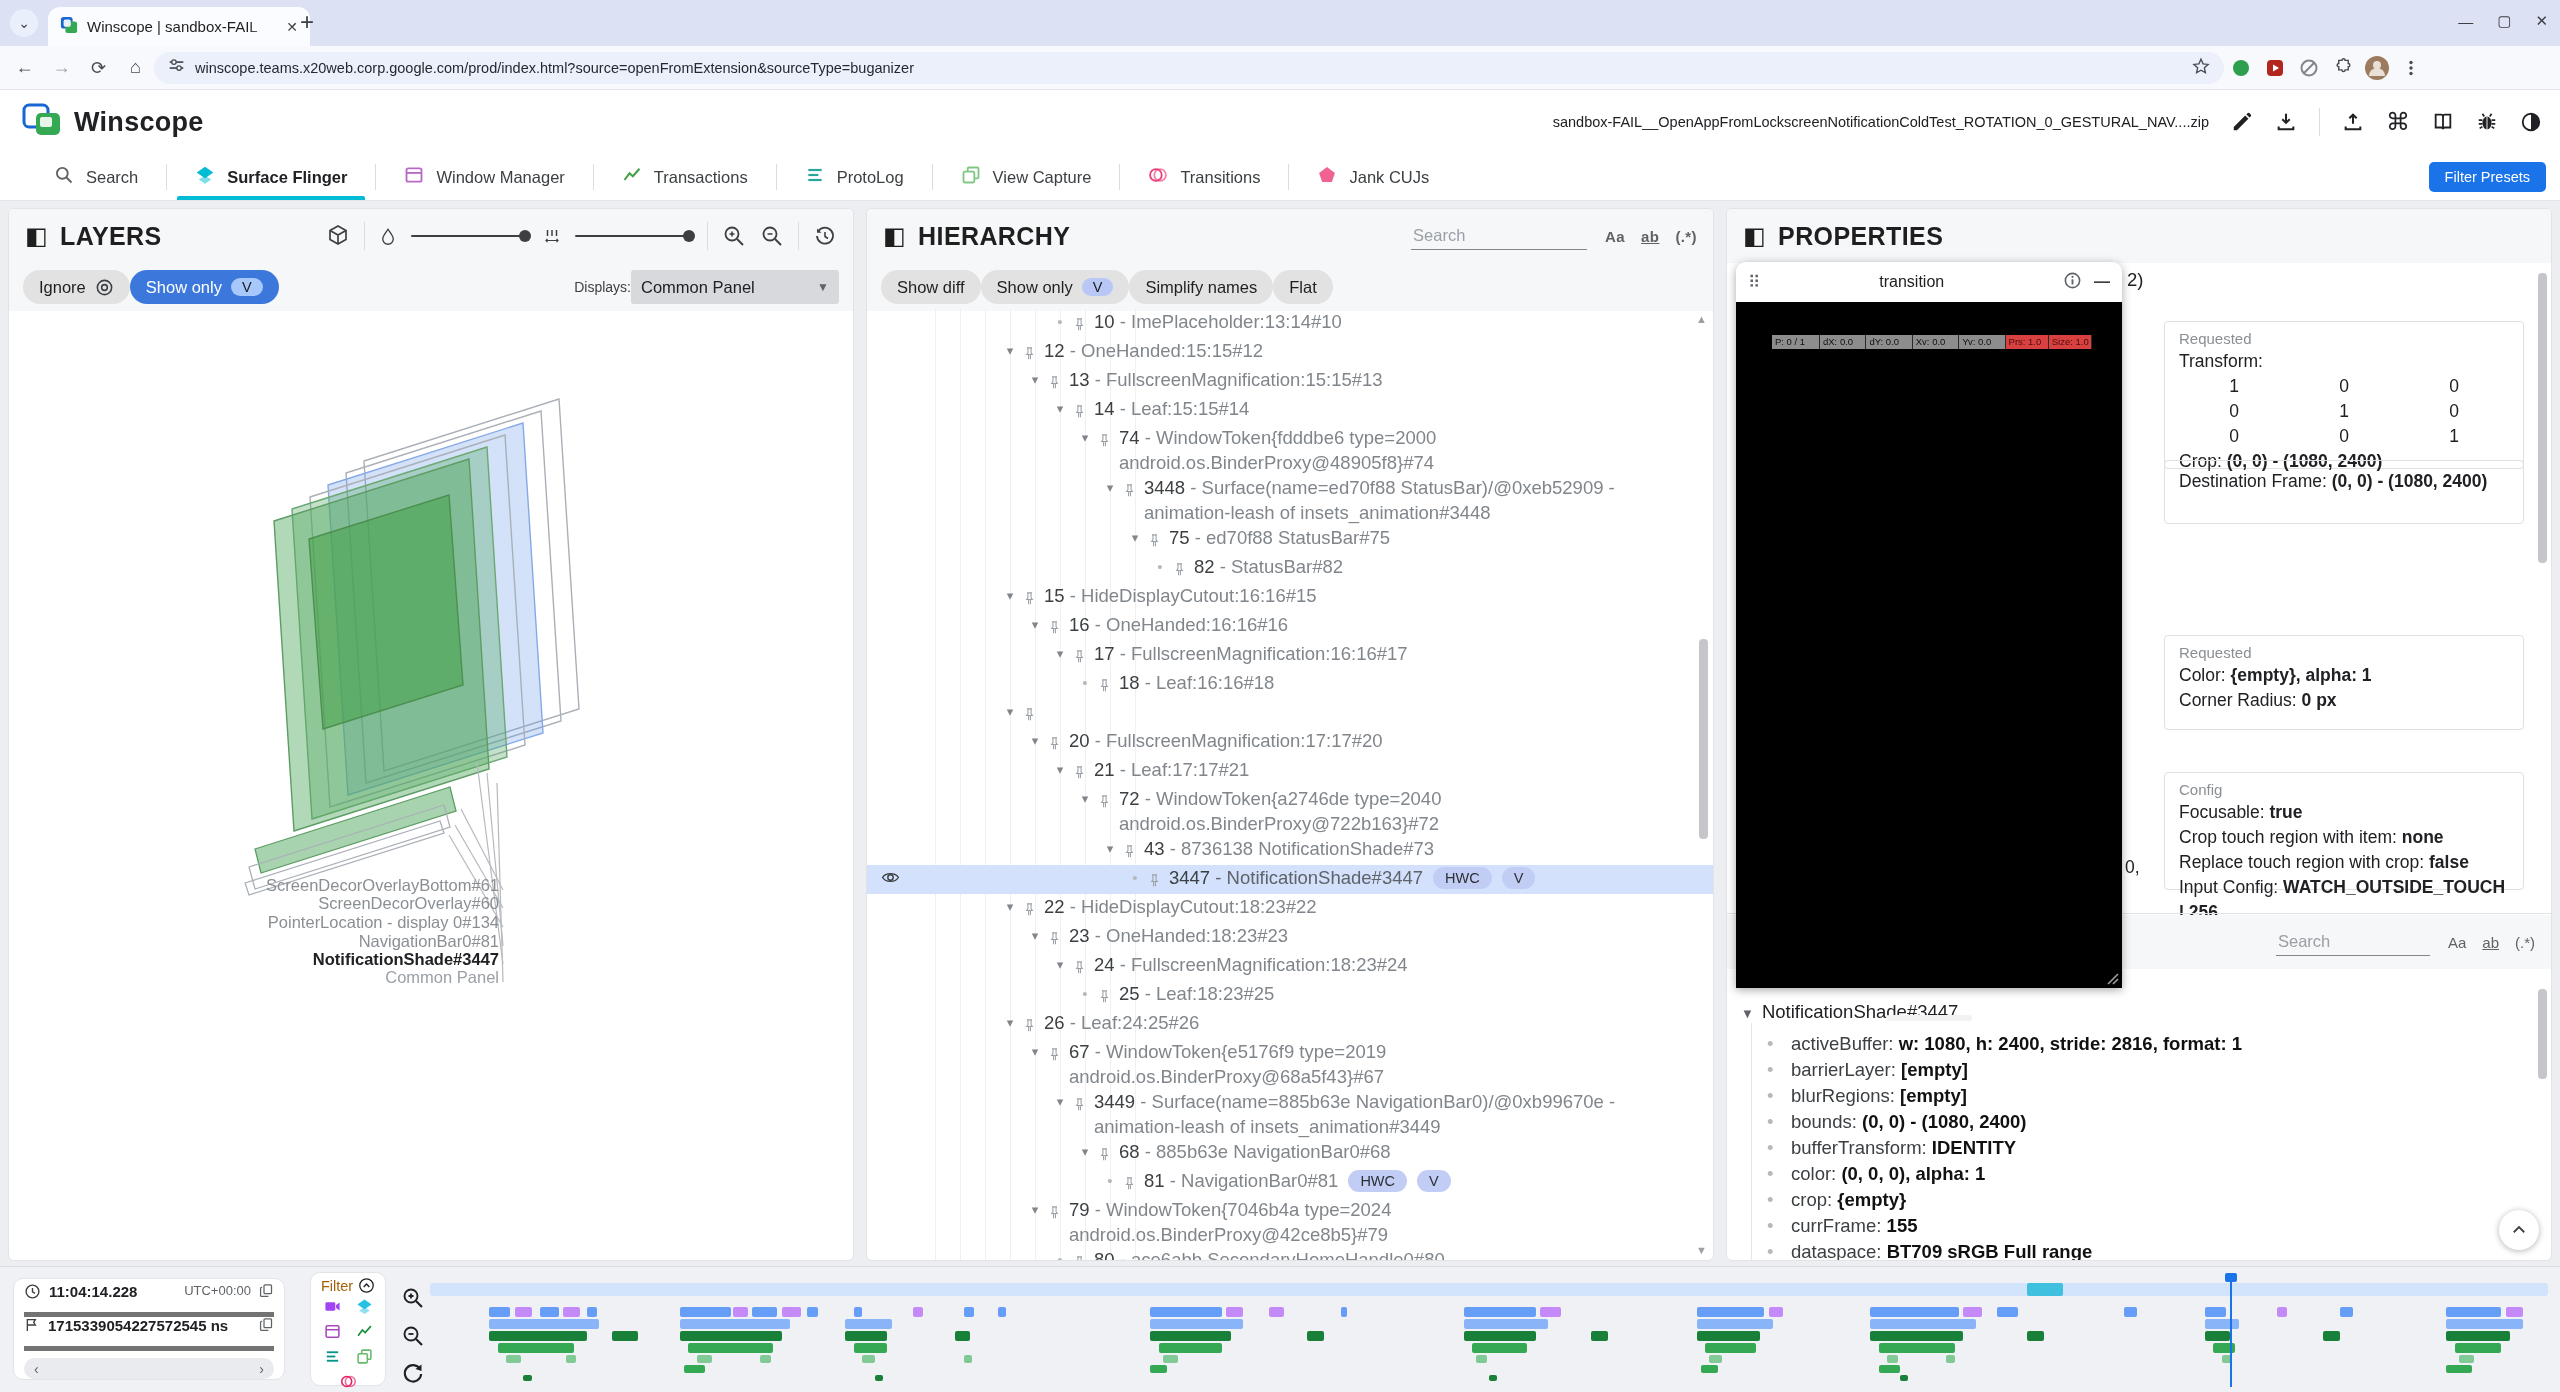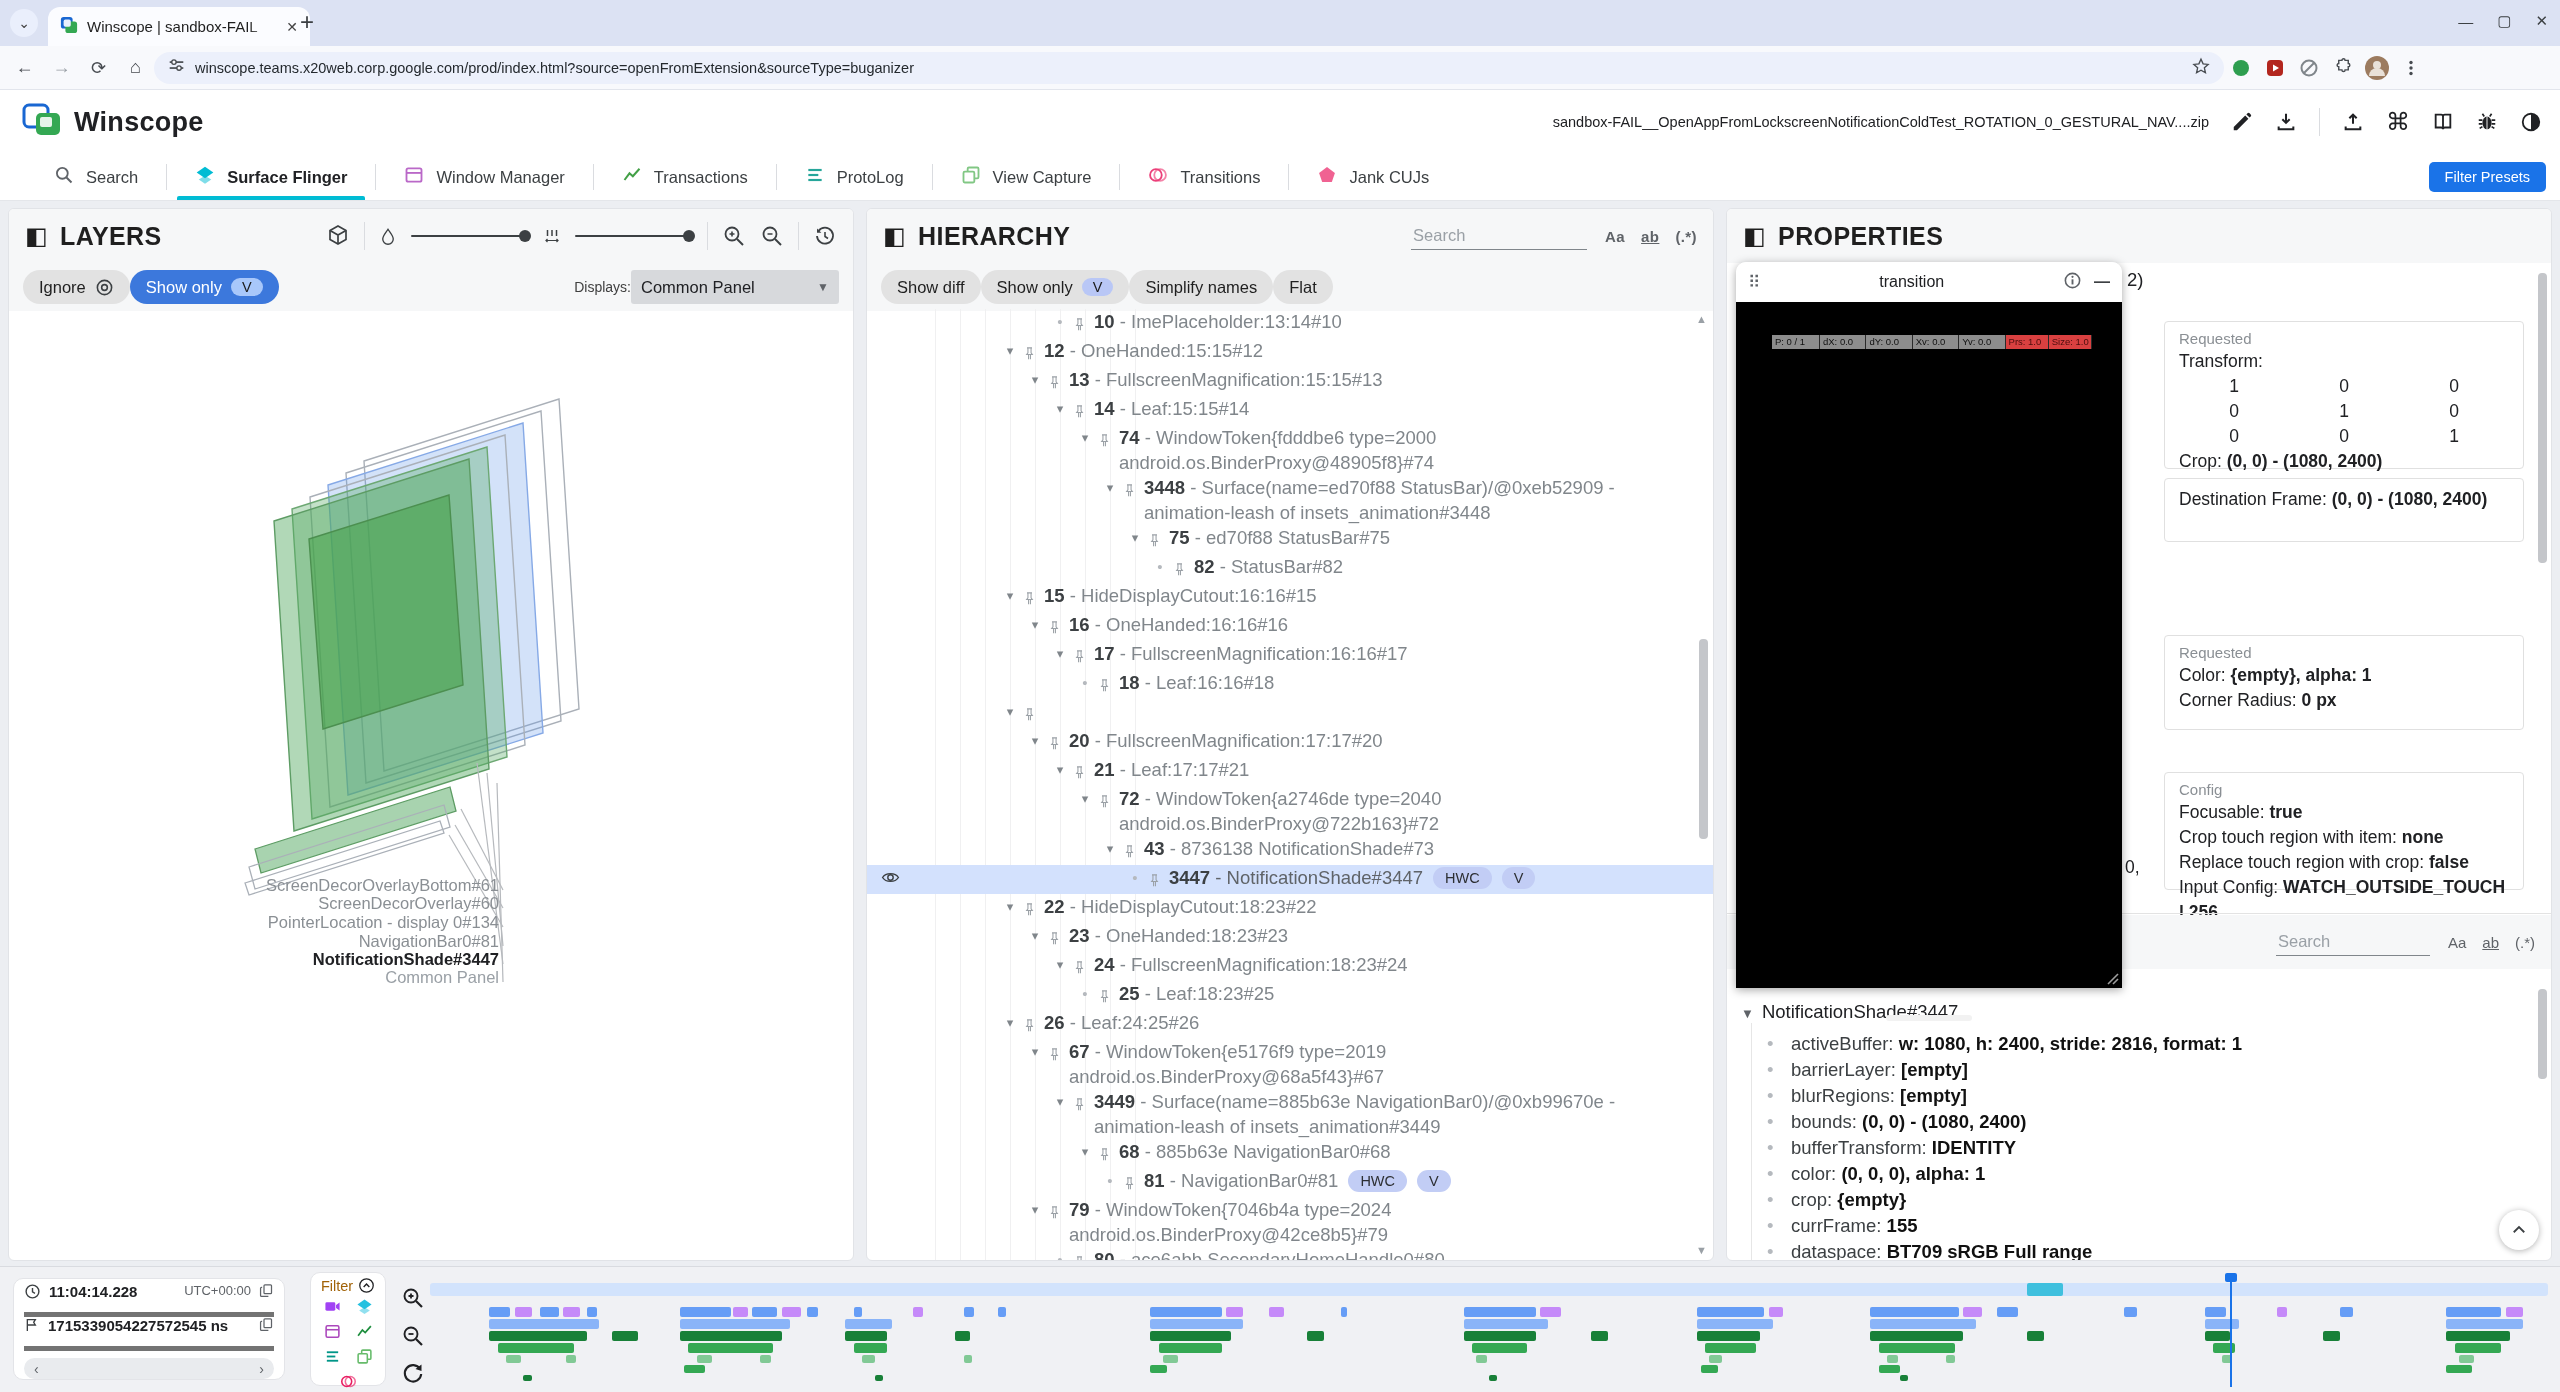--- a/index.html
+++ b/index.html
@@ -1,19 +1,19 @@
 <!DOCTYPE html>
 <html><head>
 <meta charset="utf-8">
 <style>
   html,body{margin:0;padding:0}
   body{font-family:"Liberation Sans",sans-serif;background:#e9ebef}
   #root{position:relative;width:2560px;height:1392px;overflow:hidden;background:#eceef2}
   .abs{position:absolute}
-  b{font-weight:bold}
+  b{font-weight:normal}
 
   
   #tabstrip{position:absolute;left:0;top:0;width:2560px;height:46px;background:#dce2f3}
   #tabsearch{position:absolute;left:10px;top:9px;width:28px;height:28px;border-radius:50%;background:#eaeffc;color:#444;display:flex;align-items:center;justify-content:center;font-size:14px}
   #tab{position:absolute;left:48px;top:7px;width:238px;height:39px;background:#fbfcff;border-radius:12px 12px 0 0;display:flex;align-items:center;gap:9px;padding:0 12px;font-size:15px;color:#1f1f1f}
   #tab .ttl{white-space:nowrap;overflow:hidden;flex:1;-webkit-mask-image:linear-gradient(90deg,#000 85%,transparent)}
   #tab .cl{color:#444;font-size:14px}
   #newtab{position:absolute;left:300px;top:8px;font-size:24px;color:#3c4043}
   #wincontrols{position:absolute;right:12px;top:12px;display:flex;gap:24px;color:#3c4043;font-size:15px;align-items:center}
   #toolbar{position:absolute;left:0;top:46px;width:2560px;height:44px;background:#f8f9fc;border-bottom:1px solid #e2e5ec;display:flex;align-items:center;padding-left:6px;box-sizing:border-box}
@@ -705,21 +705,21 @@
           <span>0</span>
           <span>1</span>
           <span>0</span>
           <span>0</span>
           <span>0</span>
           <span>1</span>
         </div>
       <div class="ln"><span>Crop:</span> <span class="v">(0, 0) - (1080, 2400)</span></div>
     </div>
 
-    <div class="pbox" style="top:269px;height:64px">
+    <div class="pbox" style="top:251px;height:64px">
       <div class="ln"><span>Destination Frame:</span> <span class="v">(0, 0) - (1080, 2400)</span></div>
     </div>
 
     <div class="pbox" style="top:426px;height:95px">
       <div class="grp">Requested</div>
       <div id="color-lines">
           <div class="ln"><span>Color: </span><span class="v">{empty}, alpha: 1</span></div>
           <div class="ln"><span>Corner Radius: </span><span class="v">0 px</span></div>
         </div>
     </div>

